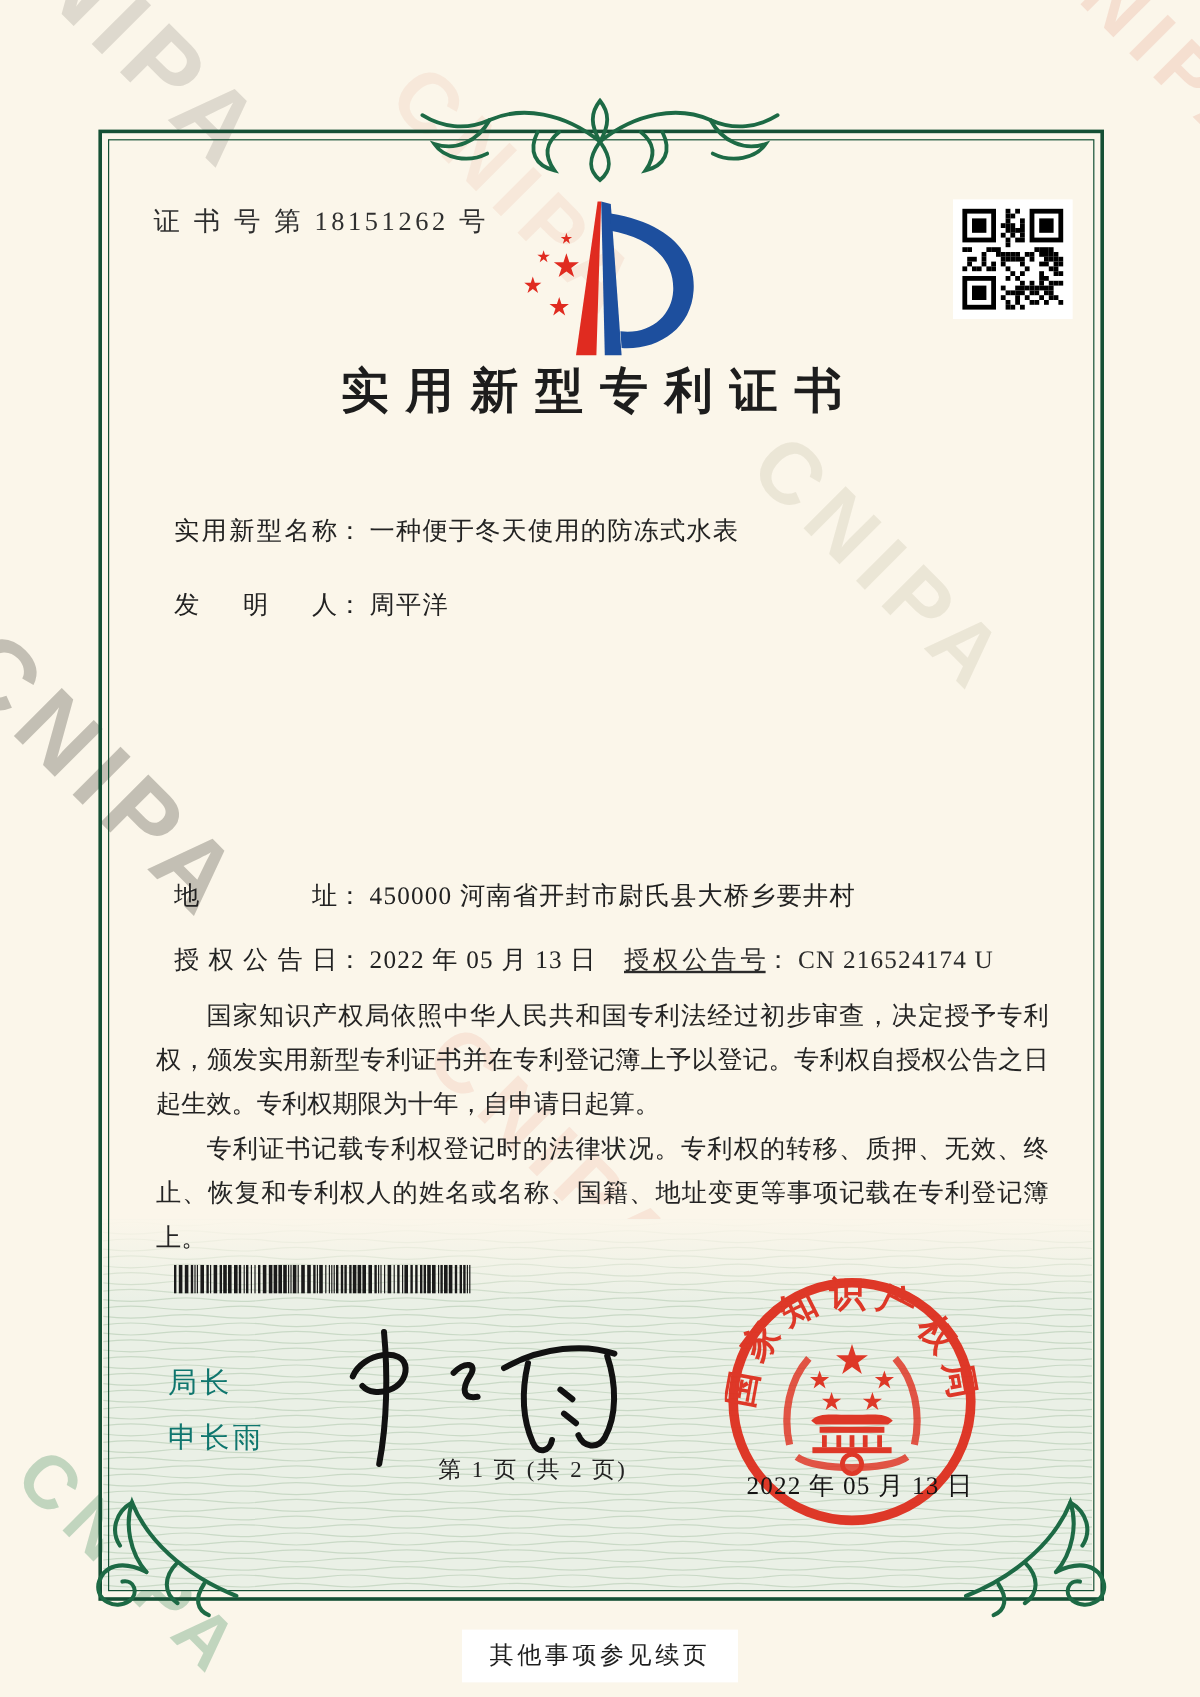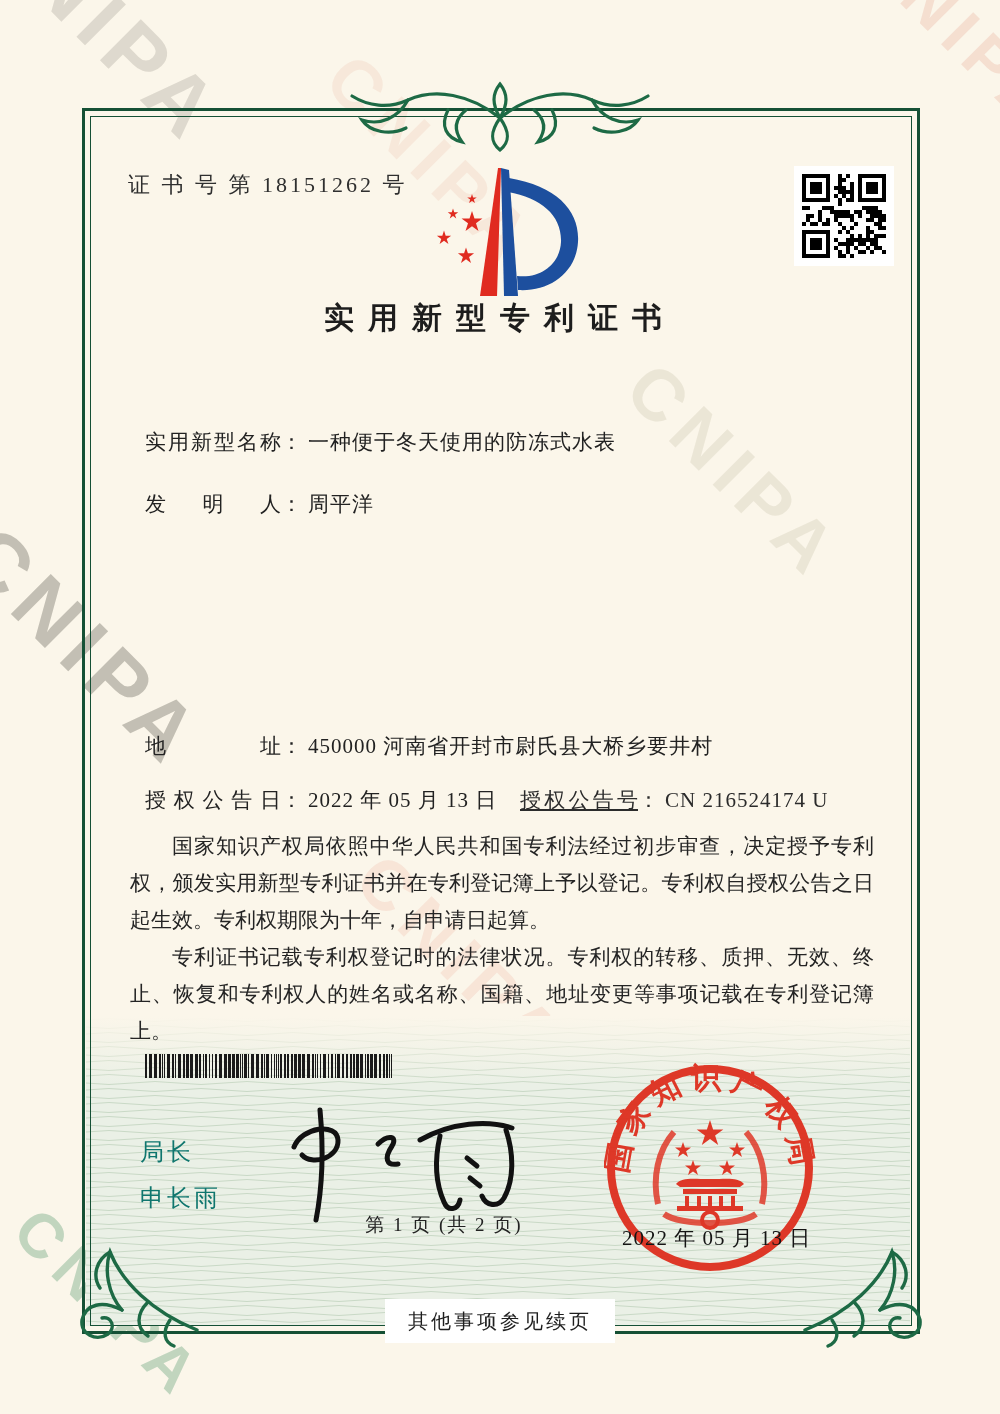--- a/index.html
+++ b/index.html
@@ -21,21 +21,21 @@
   .border-inner{position:absolute;left:5px;top:5px;right:5px;bottom:5px;border:1px solid #155035;}
   
   .band{position:absolute;left:86px;top:1016px;width:824px;height:310px;background:#eaf0e6;}
   .band-fade{position:absolute;left:0;top:0;width:100%;height:70px;
       background:linear-gradient(#fbf6ea,rgba(251,246,234,0));}
   
   .certno{position:absolute;left:128px;top:170px;font-size:22px;letter-spacing:3px;color:#2f2f2f;}
   .logo{position:absolute;left:408px;top:158px;}
   .qr{position:absolute;left:794px;top:166px;}
   .title{position:absolute;left:0;top:298px;width:1000px;text-align:center;
-      font-size:30px;font-weight:bold;letter-spacing:14px;color:#1d1d1d;}
+      font-size:40px;font-weight:bold;letter-spacing:14px;color:#1d1d1d;}
   
   .frow{position:absolute;left:145px;font-size:21px;color:#222;white-space:nowrap;}
   .flabel{display:inline-block;width:136px;text-align:justify;text-align-last:justify;vertical-align:bottom;}
   .fcolon{display:inline-block;margin-right:6px;}
   .fval{letter-spacing:1px;}
   .frow2{position:absolute;left:520px;font-size:21px;white-space:nowrap;}
   .flabel2{display:inline-block;width:118px;text-align:justify;text-align-last:justify;vertical-align:bottom;text-decoration:underline;}
   
   .body-text{position:absolute;left:130px;top:828px;width:744px;font-size:21px;
       line-height:37px;text-align:justify;color:#242424;}
@@ -44,21 +44,21 @@
   .barcode{position:absolute;left:145px;top:1054px;}
   .signer{position:absolute;left:140px;top:1136px;font-size:24px;color:#0f766e;
       font-family:"Liberation Sans","DejaVu Sans",sans-serif;}
   .signer div{margin-bottom:14px;letter-spacing:3px;}
   .signature{position:absolute;left:262px;top:1092px;}
   .seal{position:absolute;left:604px;top:1062px;opacity:0.95;}
   .seal-date{position:absolute;left:622px;top:1224px;font-size:21px;color:#141414;
       letter-spacing:1px;white-space:nowrap;}
   .pageinfo{position:absolute;left:0;top:1212px;width:888px;text-align:center;
       font-size:19px;letter-spacing:2px;color:#222;}
-  .contnote{position:absolute;left:385px;top:1299px;width:230px;height:44px;background:#ffffff;
+  .contnote{position:absolute;left:385px;top:1358px;width:230px;height:44px;background:#ffffff;
       text-align:center;line-height:44px;font-size:20px;letter-spacing:3px;color:#1e1e1e;}
   .orn{position:absolute;pointer-events:none;}
 </style>
 </head>
 <body>
 
 <div class="page">
 
   <span class="wm wm1">CNIPA</span>
   <span class="wm wm2">CNIPA</span>

